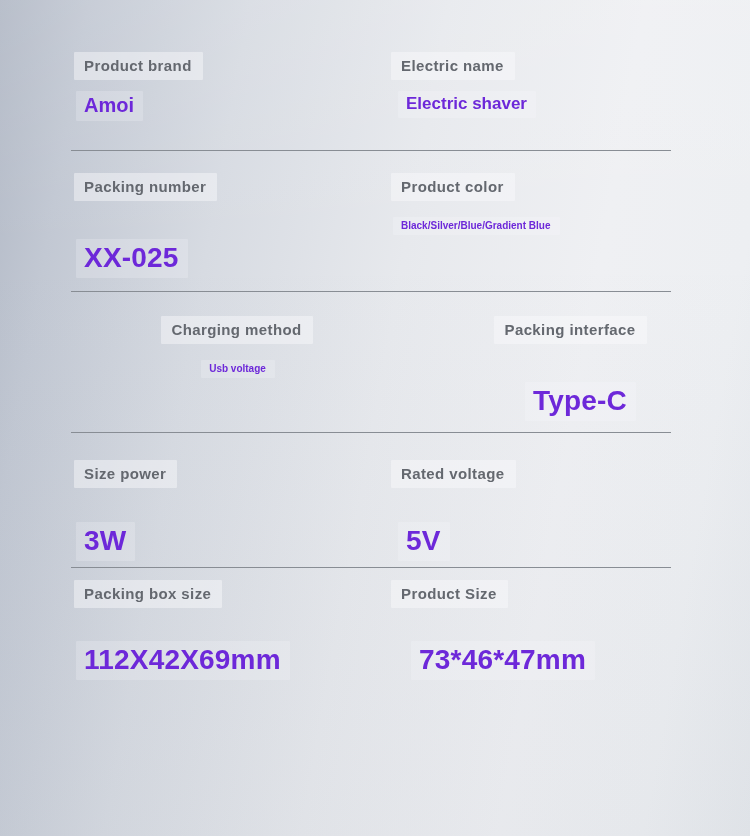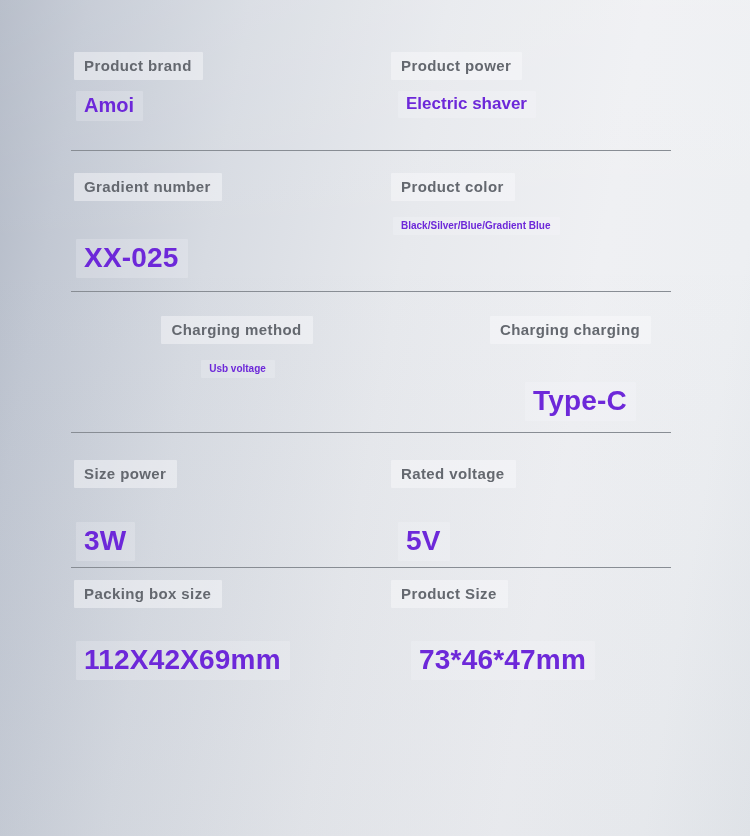--- a/index.html
+++ b/index.html
@@ -84,45 +84,45 @@
 <body>
 
 <div class="spec-table">
 
   <div class="spec-row row-1">
     <div class="cell left">
       <span class="spec-label">Product brand</span>
       <div class="v-wrap"><span class="spec-value v-20">Amoi</span></div>
     </div>
     <div class="cell right">
-      <span class="spec-label">Product power</span>
+      <span class="spec-label">Electric name</span>
       <div class="v-wrap"><span class="spec-value v-17 indent-sm">Electric shaver</span></div>
     </div>
   </div>
   <div class="divider"></div>
 
   <div class="spec-row row-2">
     <div class="cell left">
-      <span class="spec-label">Gradient number</span>
+      <span class="spec-label">Packing number</span>
       <div class="v-wrap"><span class="spec-value v-28">XX-025</span></div>
     </div>
     <div class="cell right">
       <span class="spec-label">Product color</span>
       <div class="v-wrap"><span class="spec-value v-15">Black/Silver/Blue/Gradient Blue</span></div>
     </div>
   </div>
   <div class="divider"></div>
 
   <div class="spec-row row-3">
     <div class="cell left">
       <span class="spec-label">Charging method</span>
       <div class="v-wrap"><span class="spec-value v-15">Usb voltage</span></div>
     </div>
     <div class="cell right">
-      <span class="spec-label">Charging charging</span>
+      <span class="spec-label">Packing interface</span>
       <div class="v-wrap"><span class="spec-value v-28 indent-lg">Type-C</span></div>
     </div>
   </div>
   <div class="divider"></div>
 
   <div class="spec-row row-4">
     <div class="cell left">
       <span class="spec-label">Size power</span>
       <div class="v-wrap"><span class="spec-value v-28">3W</span></div>
     </div>

